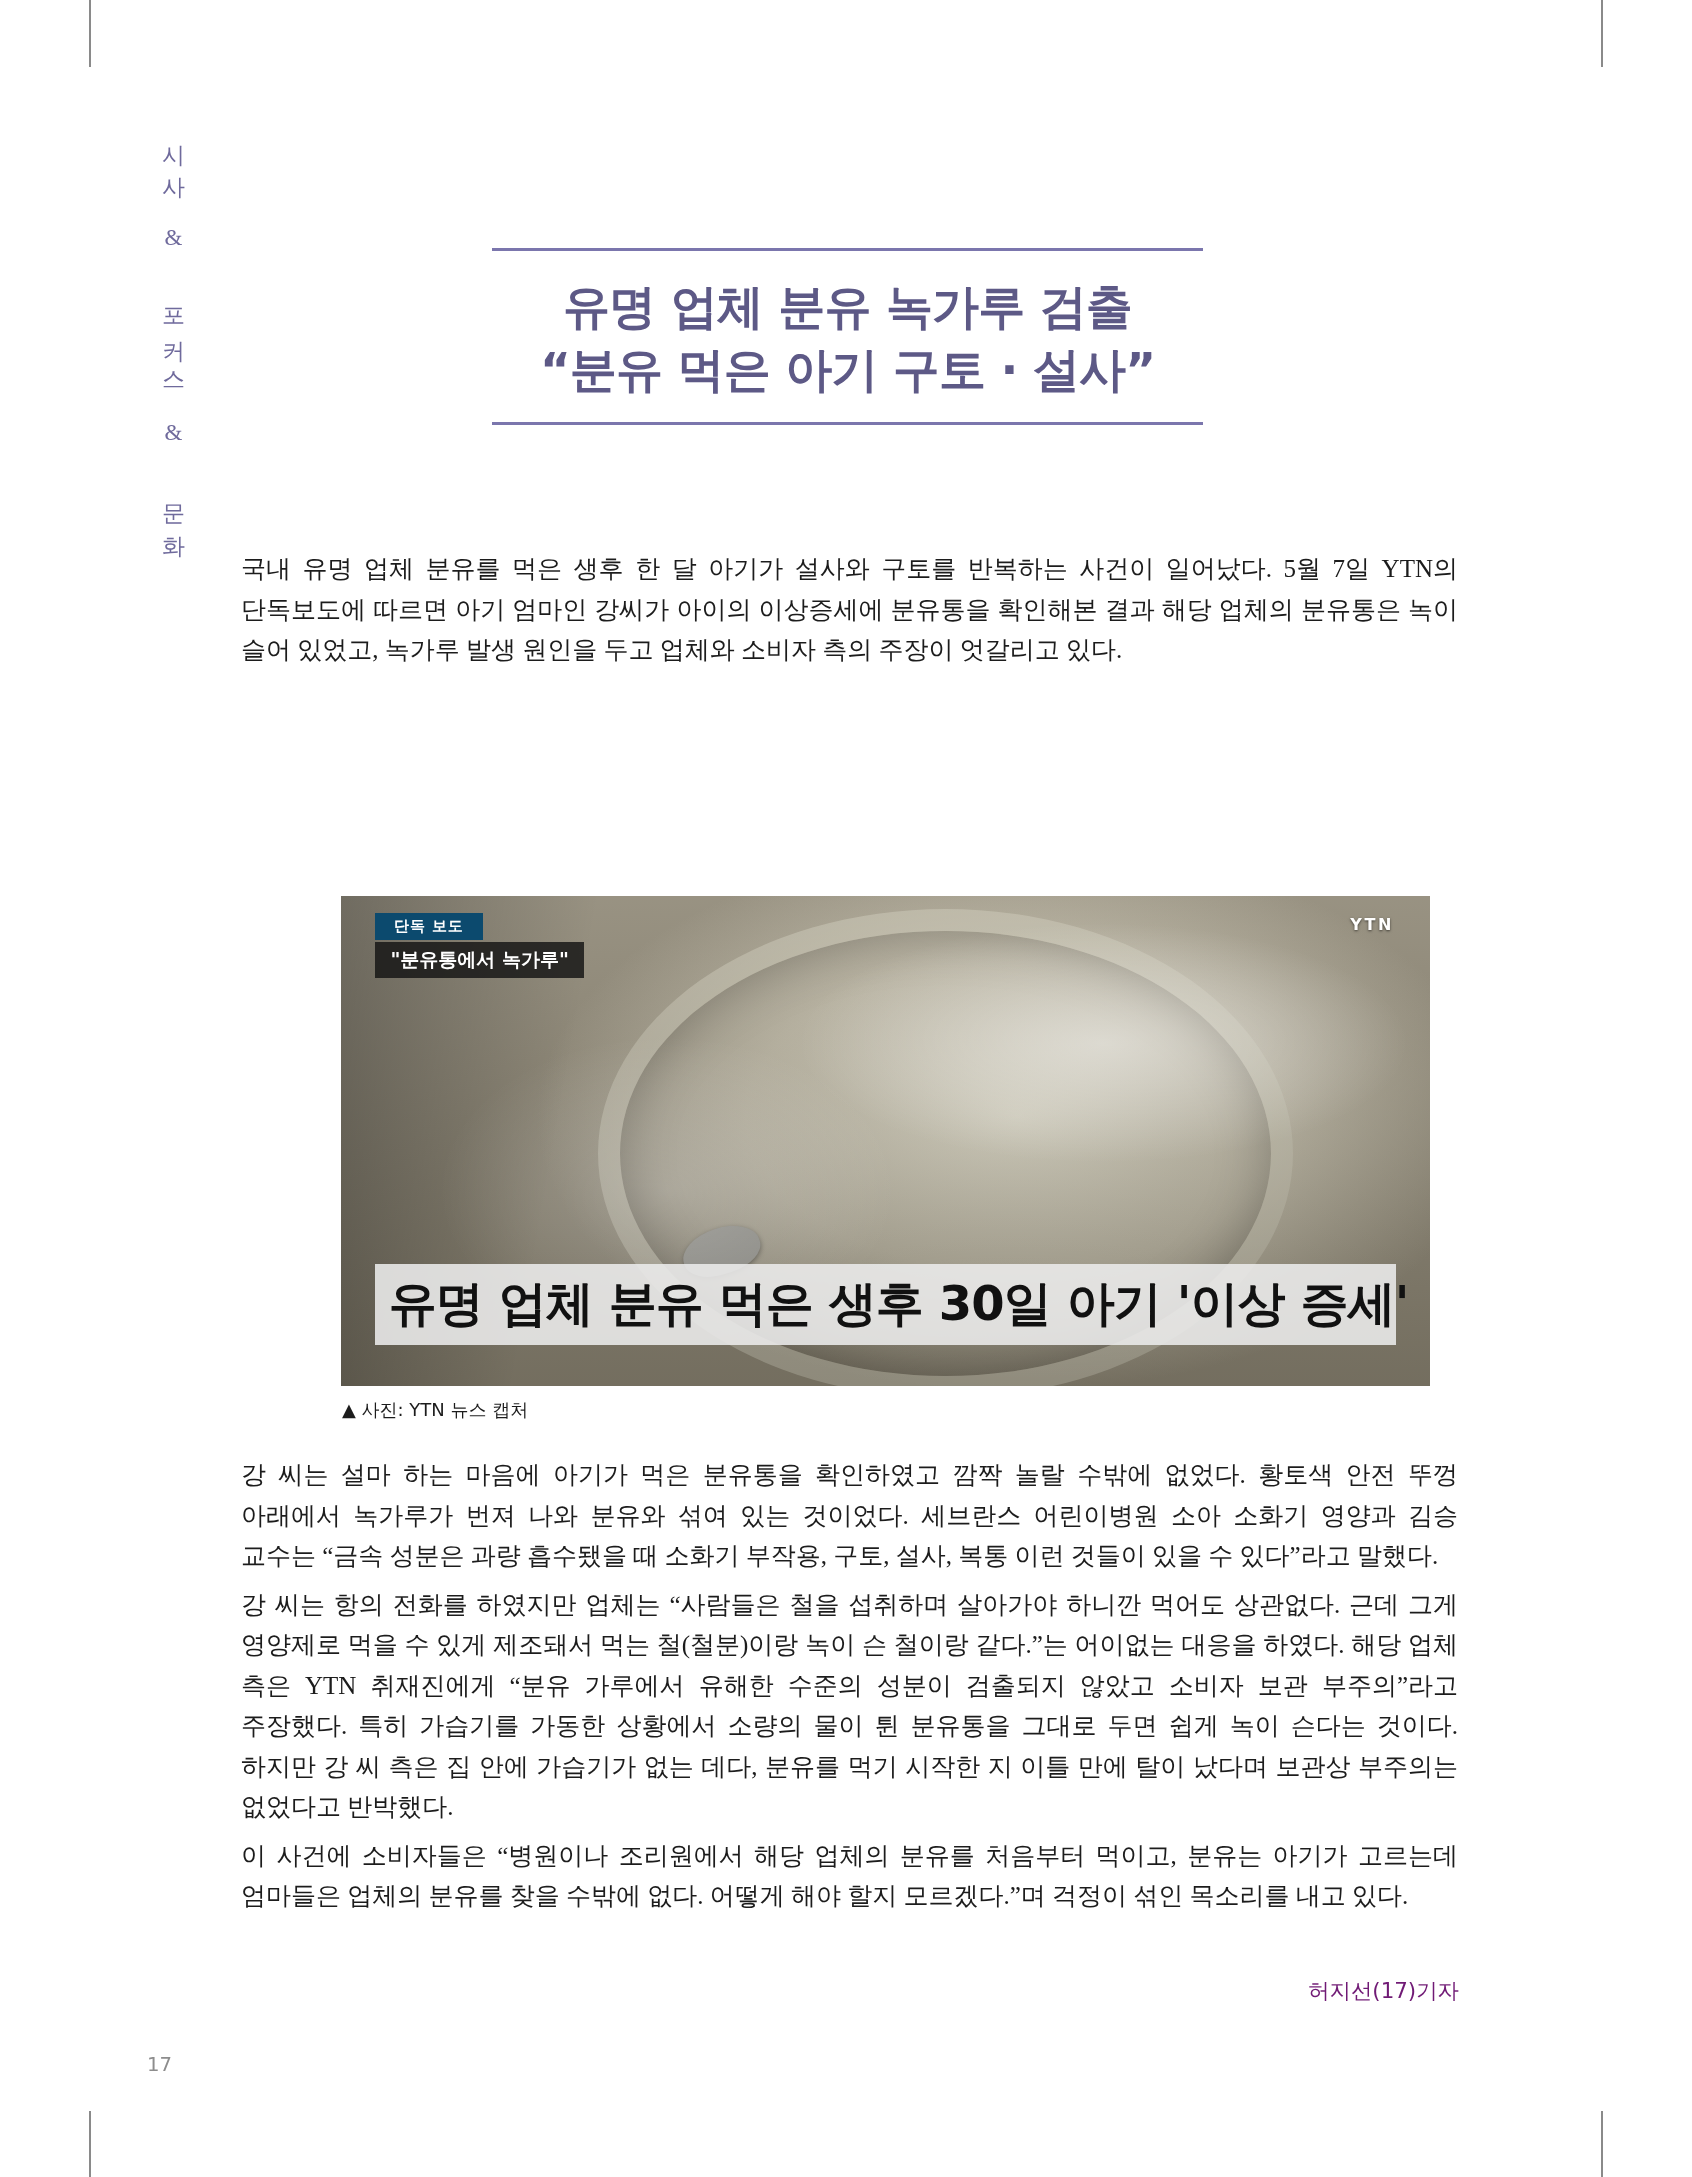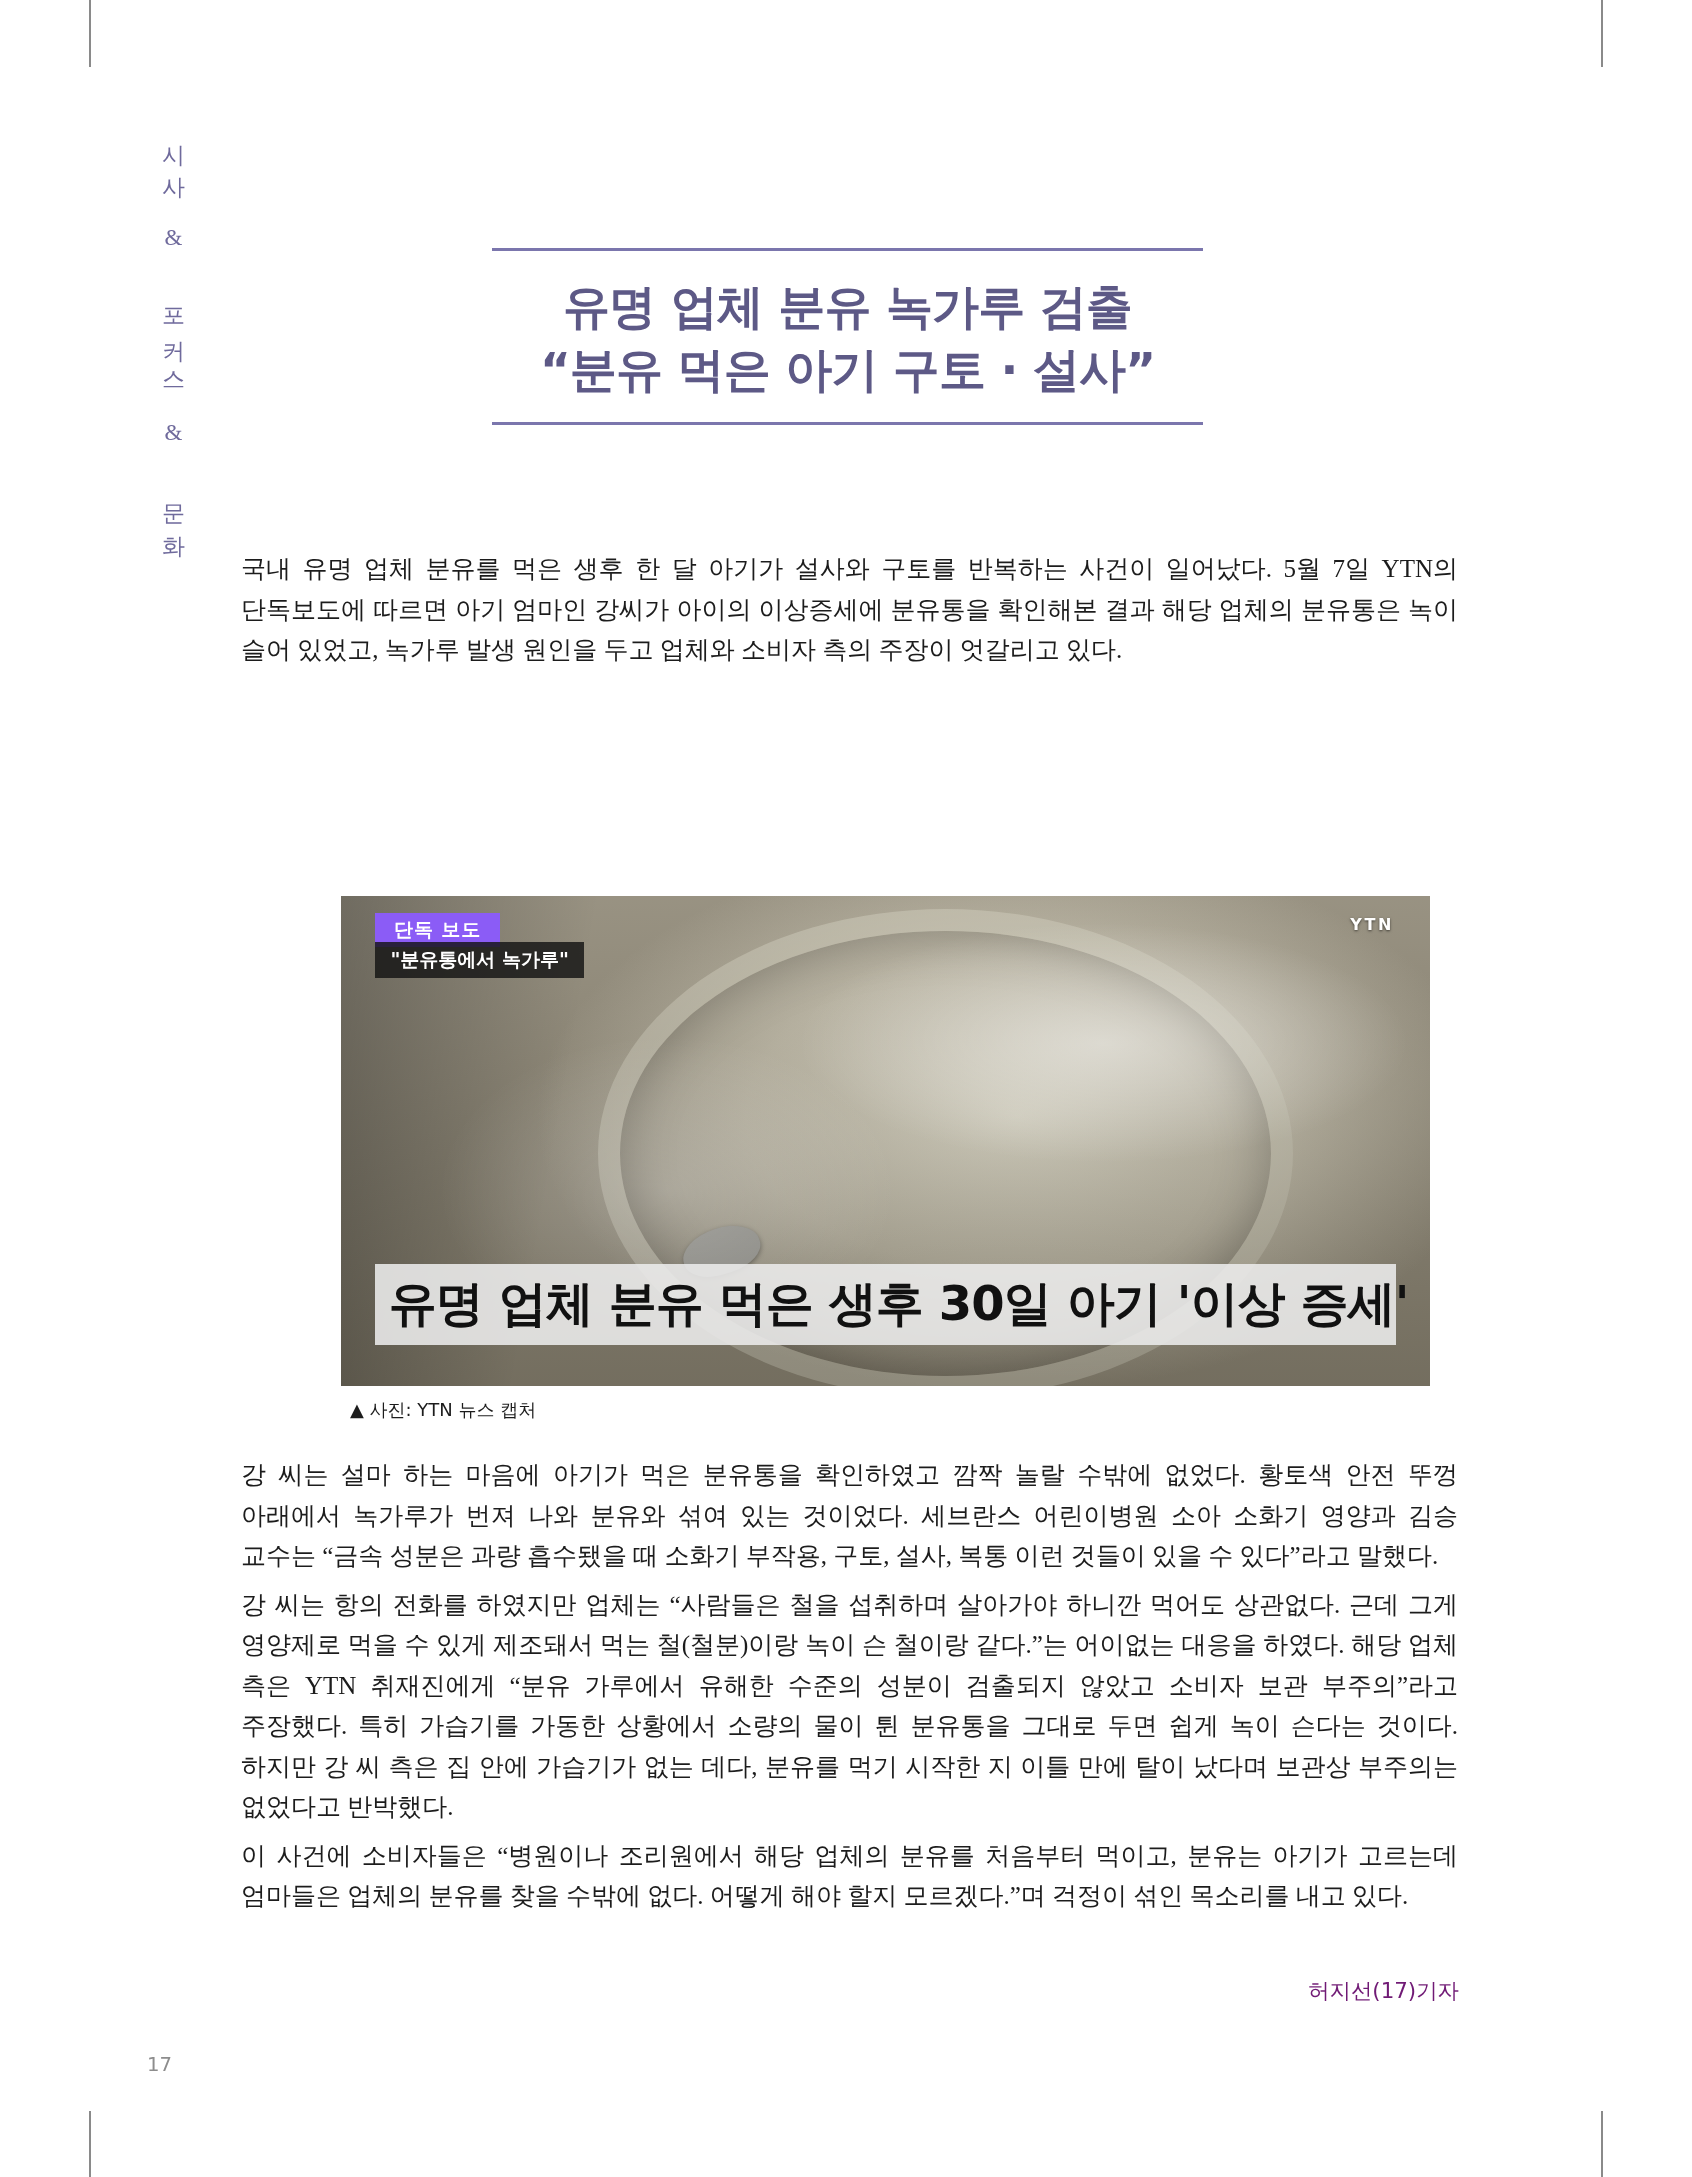--- a/index.html
+++ b/index.html
@@ -135,24 +135,24 @@
     width: 79px; height: 46px;
     background: #9b9a93;
     border-radius: 50% 50% 45% 45%;
     transform: rotate(-18deg);
     box-shadow: 0 1.7px 5.1px rgba(0,0,0,0.4);
   }
   .badge-breaking {
     position: absolute;
     left: 34px;
     top: 17px;
-    background: #8b5cf6;
+    background: #0c4a6e;
     color: #ffffff;
     font-family: "DejaVu Sans", sans-serif;
-    font-size: 19px;
+    font-size: 15px;
     font-weight: bold;
     padding: 4.3px 19px;
     letter-spacing: 0.9px;
   }
   .badge-sub {
     position: absolute;
     left: 34px;
     top: 46px;
     background: rgba(20,20,20,0.82);
     color: #ffffff;
@@ -185,21 +185,21 @@
   .lower-third span {
     font-family: "DejaVu Sans", sans-serif;
     font-size: 48px;
     font-weight: bold;
     color: #111111;
     letter-spacing: -0.9px;
     white-space: nowrap;
   }
   .caption {
     margin-top: 12px;
-    margin-left: 8px;
+    margin-left: 0px;
     font-family: "DejaVu Sans", sans-serif;
     font-size: 18px;
     color: #1c1c1c;
     text-align: left;
     padding-left: 0.9px;
   }
 
   
   .byline {
     position: absolute;

